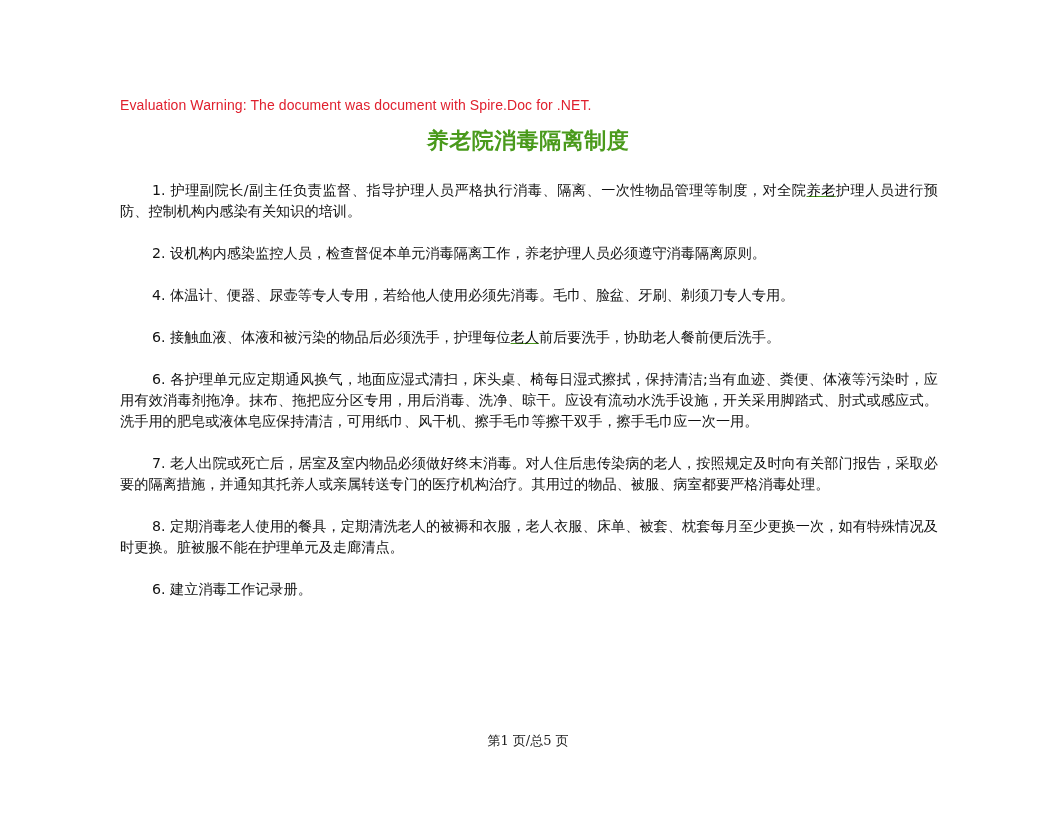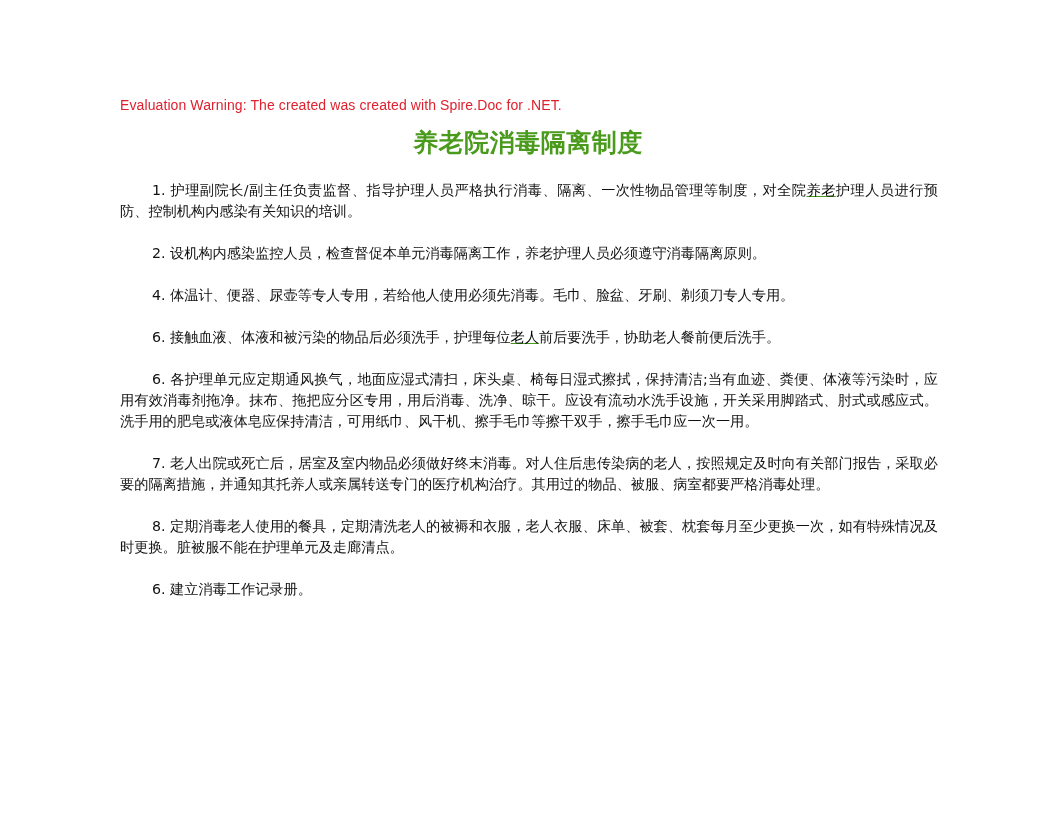--- a/index.html
+++ b/index.html
@@ -30,21 +30,21 @@
       color: #e0202e;
       white-space: nowrap;
       letter-spacing: 0.1px;
     }
     .title {
       position: absolute;
       left: 0;
       width: 1056px;
       top: 126px;
       text-align: center;
-      font-size: 25px;
+      font-size: 22px;
       font-weight: bold;
       color: #4a9a1c;
       letter-spacing: 0.5px;
     }
     .body-text {
       position: absolute;
       left: 120px;
       width: 818px;
       top: 180px;
       font-size: 14.2px;
@@ -71,21 +71,21 @@
       font-family: "DejaVu Serif", "Liberation Serif", serif;
       font-size: 13px;
       color: #222222;
     }
   </style>
 </head>
 <body>
 
 <div class="page">
 
-  <div class="warning">Evaluation Warning: The created was created with Spire.Doc for .NET.</div>
+  <div class="warning">Evaluation Warning: The document was document with Spire.Doc for .NET.</div>
 
   <div class="title">养老院消毒隔离制度</div>
 
   <div class="body-text">
     <p class="para"><span>1. 护理副院长/副主任负责监督、指导护理人员严格执行消毒、隔离、一次性物品管理等制度，对全院</span><span class="link">养老</span><span>护理人员进行预防、控制机构内感染有关知识的培训。</span></p>
 
     <p class="para">2. 设机构内感染监控人员，检查督促本单元消毒隔离工作，养老护理人员必须遵守消毒隔离原则。</p>
 
 
     <p class="para">4. 体温计、便器、尿壶等专人专用，若给他人使用必须先消毒。毛巾、脸盆、牙刷、剃须刀专人专用。</p>
@@ -94,14 +94,15 @@
 
     <p class="para">6. 各护理单元应定期通风换气，地面应湿式清扫，床头桌、椅每日湿式擦拭，保持清洁;当有血迹、粪便、体液等污染时，应用有效消毒剂拖净。抹布、拖把应分区专用，用后消毒、洗净、晾干。应设有流动水洗手设施，开关采用脚踏式、肘式或感应式。洗手用的肥皂或液体皂应保持清洁，可用纸巾、风干机、擦手毛巾等擦干双手，擦手毛巾应一次一用。</p>
 
     <p class="para">7. 老人出院或死亡后，居室及室内物品必须做好终末消毒。对人住后患传染病的老人，按照规定及时向有关部门报告，采取必要的隔离措施，并通知其托养人或亲属转送专门的医疗机构治疗。其用过的物品、被服、病室都要严格消毒处理。</p>
 
     <p class="para">8. 定期消毒老人使用的餐具，定期清洗老人的被褥和衣服，老人衣服、床单、被套、枕套每月至少更换一次，如有特殊情况及时更换。脏被服不能在护理单元及走廊清点。</p>
 
     <p class="para">6. 建立消毒工作记录册。</p>
   </div>
 
+  <div class="footer">第1 页/总5 页</div>
 
 </div>
 
 </body></html>

